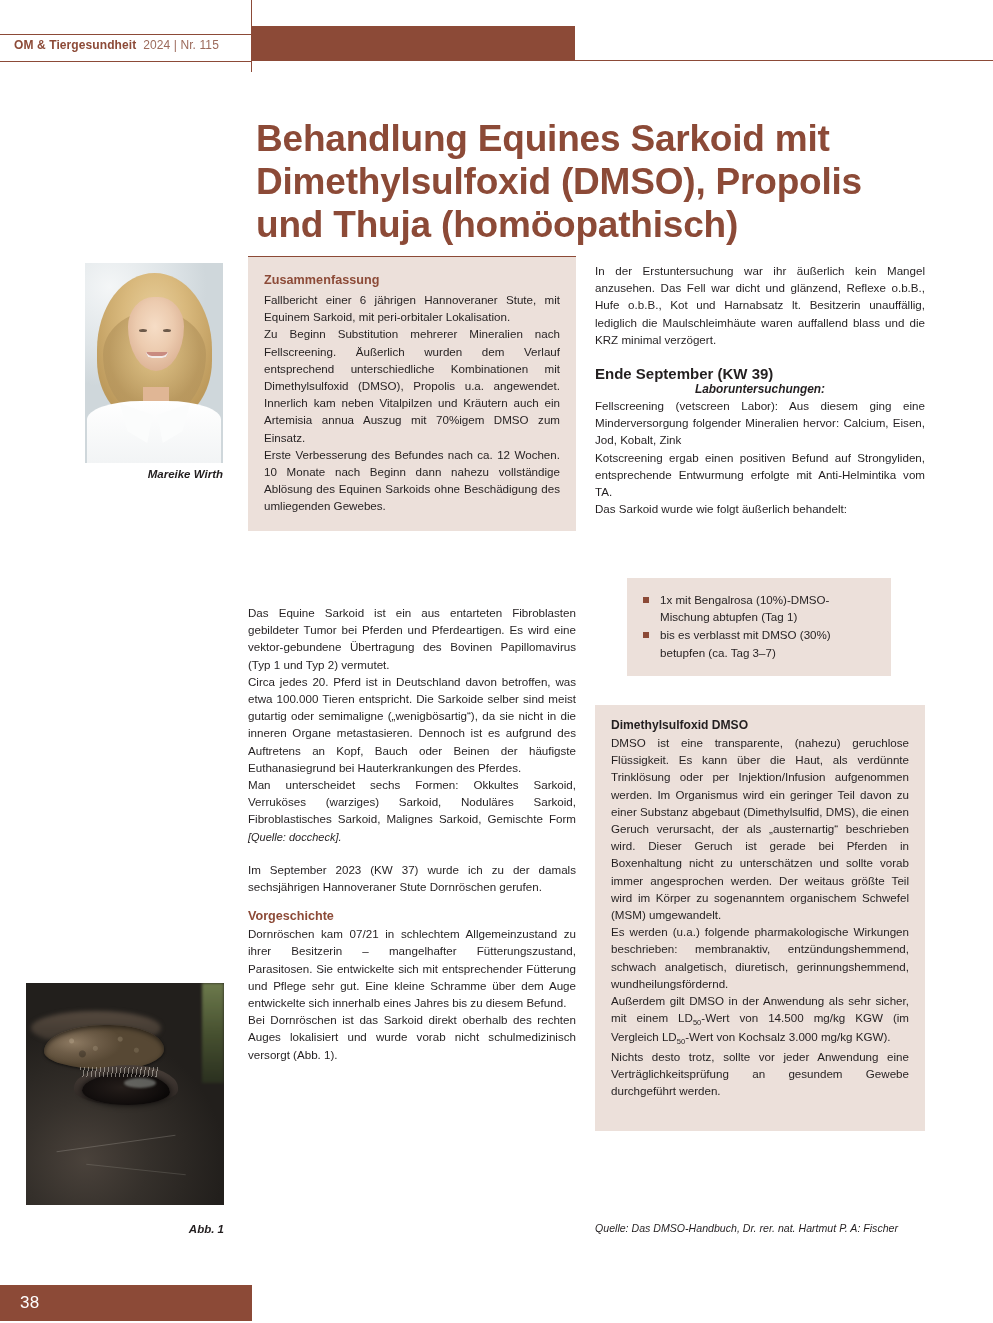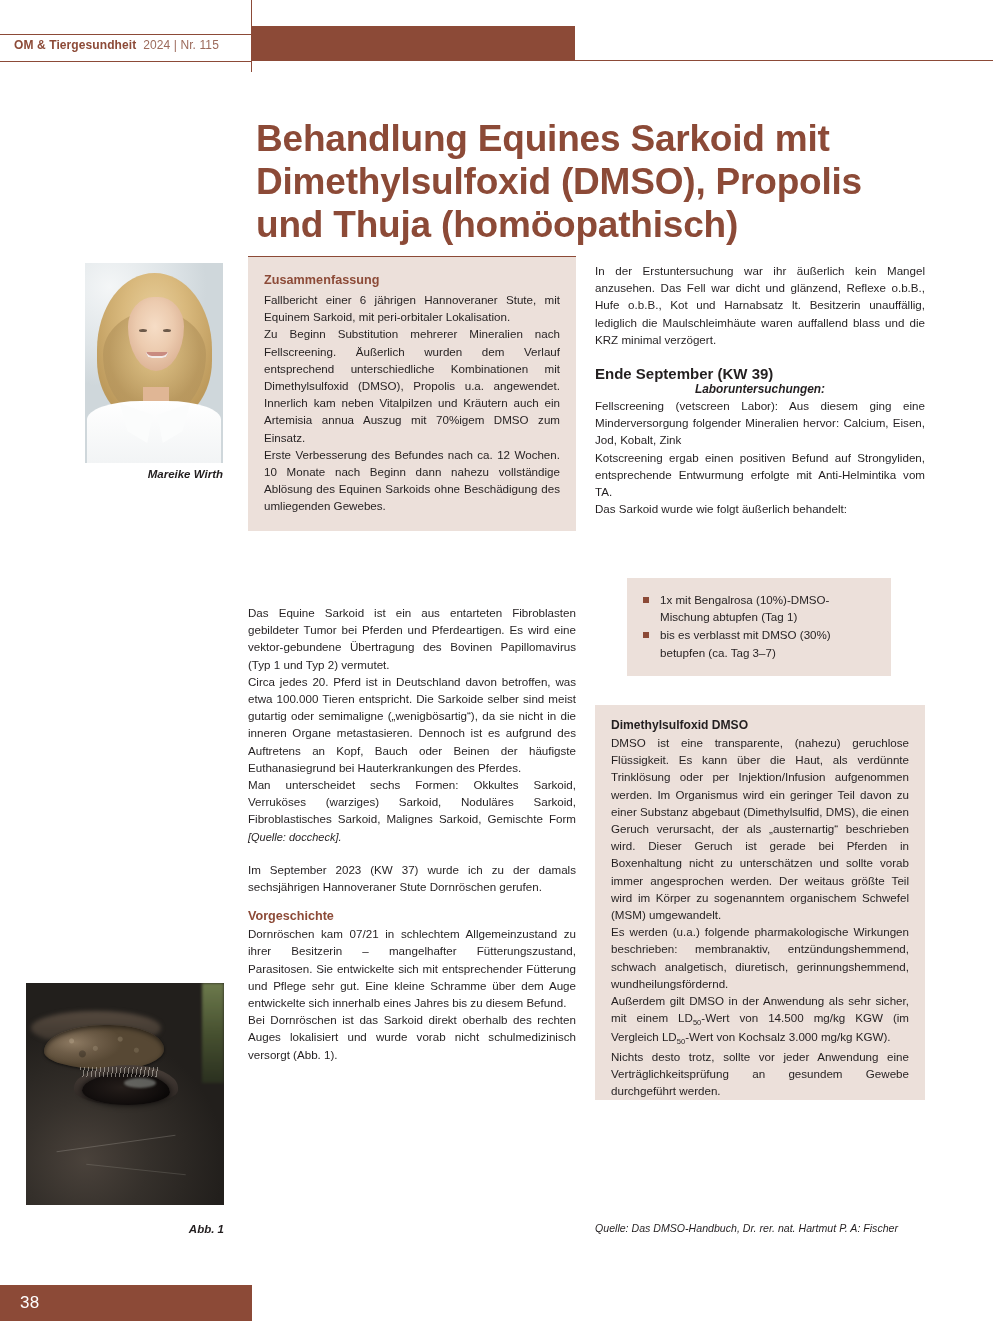--- a/index.html
+++ b/index.html
@@ -422,21 +422,21 @@
   }
 
   
   .dmso-box {
     position: absolute;
     left: 595px;
     top: 705px;
     width: 330px;
     background: #ece0da;
     box-sizing: border-box;
-    padding: 13px 16px 1px 16px;
+    padding: 13px 16px 32px 16px;
   }
   .dmso-title {
     font-size: 12.1px;
     font-weight: bold;
     color: #231f20;
     margin: 0 0 2px 0;
   }
   .dmso-box p {
     margin: 0;
     font-size: 11.6px;

